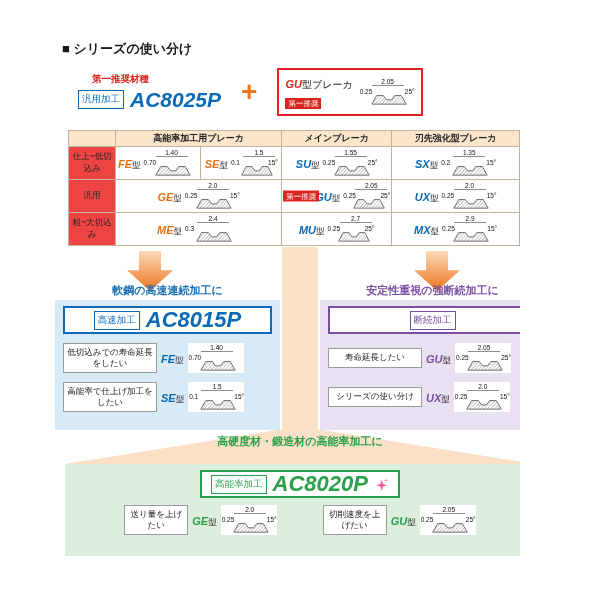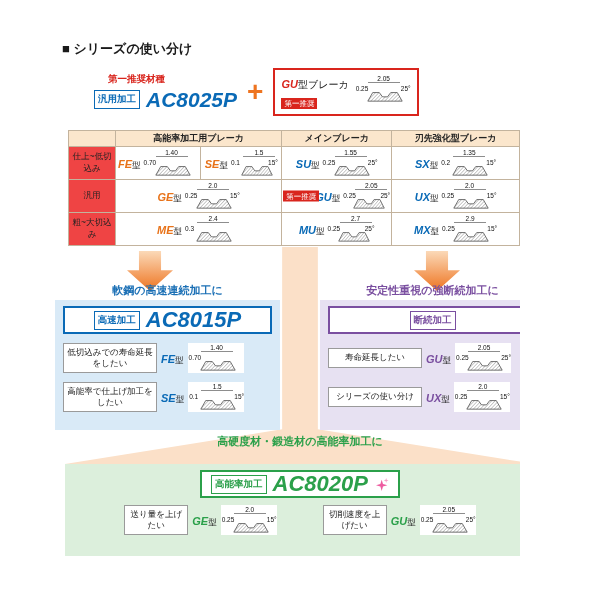--- a/index.html
+++ b/index.html
@@ -14,31 +14,31 @@
             clip-path:polygon(46.2% 0, 53.8% 0, 53.8% 84%, 100% 100%, 0% 100%, 46.2% 84%); }
 
   
   .flow-arrow { position:absolute; width:46px; height:40px;
             background:linear-gradient(#fbd9b8,#ee7420);
             clip-path:polygon(26% 0,74% 0,74% 48%,100% 48%,50% 100%,0 48%,26% 48%); }
   #arrow-left  { left:127px; top:251px; }
   #arrow-right { left:414px; top:251px; }
 
   
-  #top-section { position:absolute; left:94px; top:68px; display:flex; align-items:center; gap:10px; }
+  #top-section { position:absolute; left:78px; top:68px; display:flex; align-items:center; gap:20px; }
   .first-label { color:#d9251d; font-weight:bold; font-size:9.5px; margin:0 0 2px 14px; }
   .grade-row { display:flex; align-items:center; gap:6px; }
-  .proc { font-size:9.5px; font-weight:bold; background:#fff; border:1px solid; padding:2px 3px; white-space:nowrap; }
+  .proc { font-size:9.5px; font-weight:normal; background:#fff; border:1px solid; padding:2px 3px; white-space:nowrap; }
   .proc-blue  { color:#0a6ab6; border-color:#0a6ab6; }
   .proc-purple{ color:#7a4fa0; border-color:#7a4fa0; }
   .proc-green { color:#2ba04a; border-color:#2ba04a; }
   .grade { font-weight:bold; font-style:italic; font-size:21px; white-space:nowrap; }
   .g-blue { color:#0a6ab6; } .g-purple { color:#7a4fa0; } .g-green { color:#2ba04a; }
   .plus { color:#ee7420; font-size:28px; font-weight:bold; line-height:1; }
-  #gu-box { border:2px solid #d9251d; background:#fff; display:flex; align-items:flex-start; gap:6px; padding:4px 6px; }
+  #gu-box { border:2px solid #d9251d; background:#fff; display:flex; align-items:center; gap:6px; padding:4px 6px; }
   .gu-title { white-space:nowrap; }
   .gu-code { font-size:16px; }
   .gu-suffix { font-size:10px; color:#222; }
   .badge { display:inline-block; background:#d9251d; color:#fff; font-size:7.5px; padding:1px 3px; line-height:1.2; white-space:nowrap; }
 
   
   #main-table { position:absolute; left:68px; top:130px; border-collapse:collapse; }
   #main-table th, #main-table td { border:1px solid #c3b39d; }
   #main-table thead th { background:#fbe6cc; font-size:9px; font-weight:bold; height:16px; padding:1px 2px; }
   #main-table tbody th { background:#ef4444; font-size:8.5px; font-weight:normal; padding:1px 2px; }

